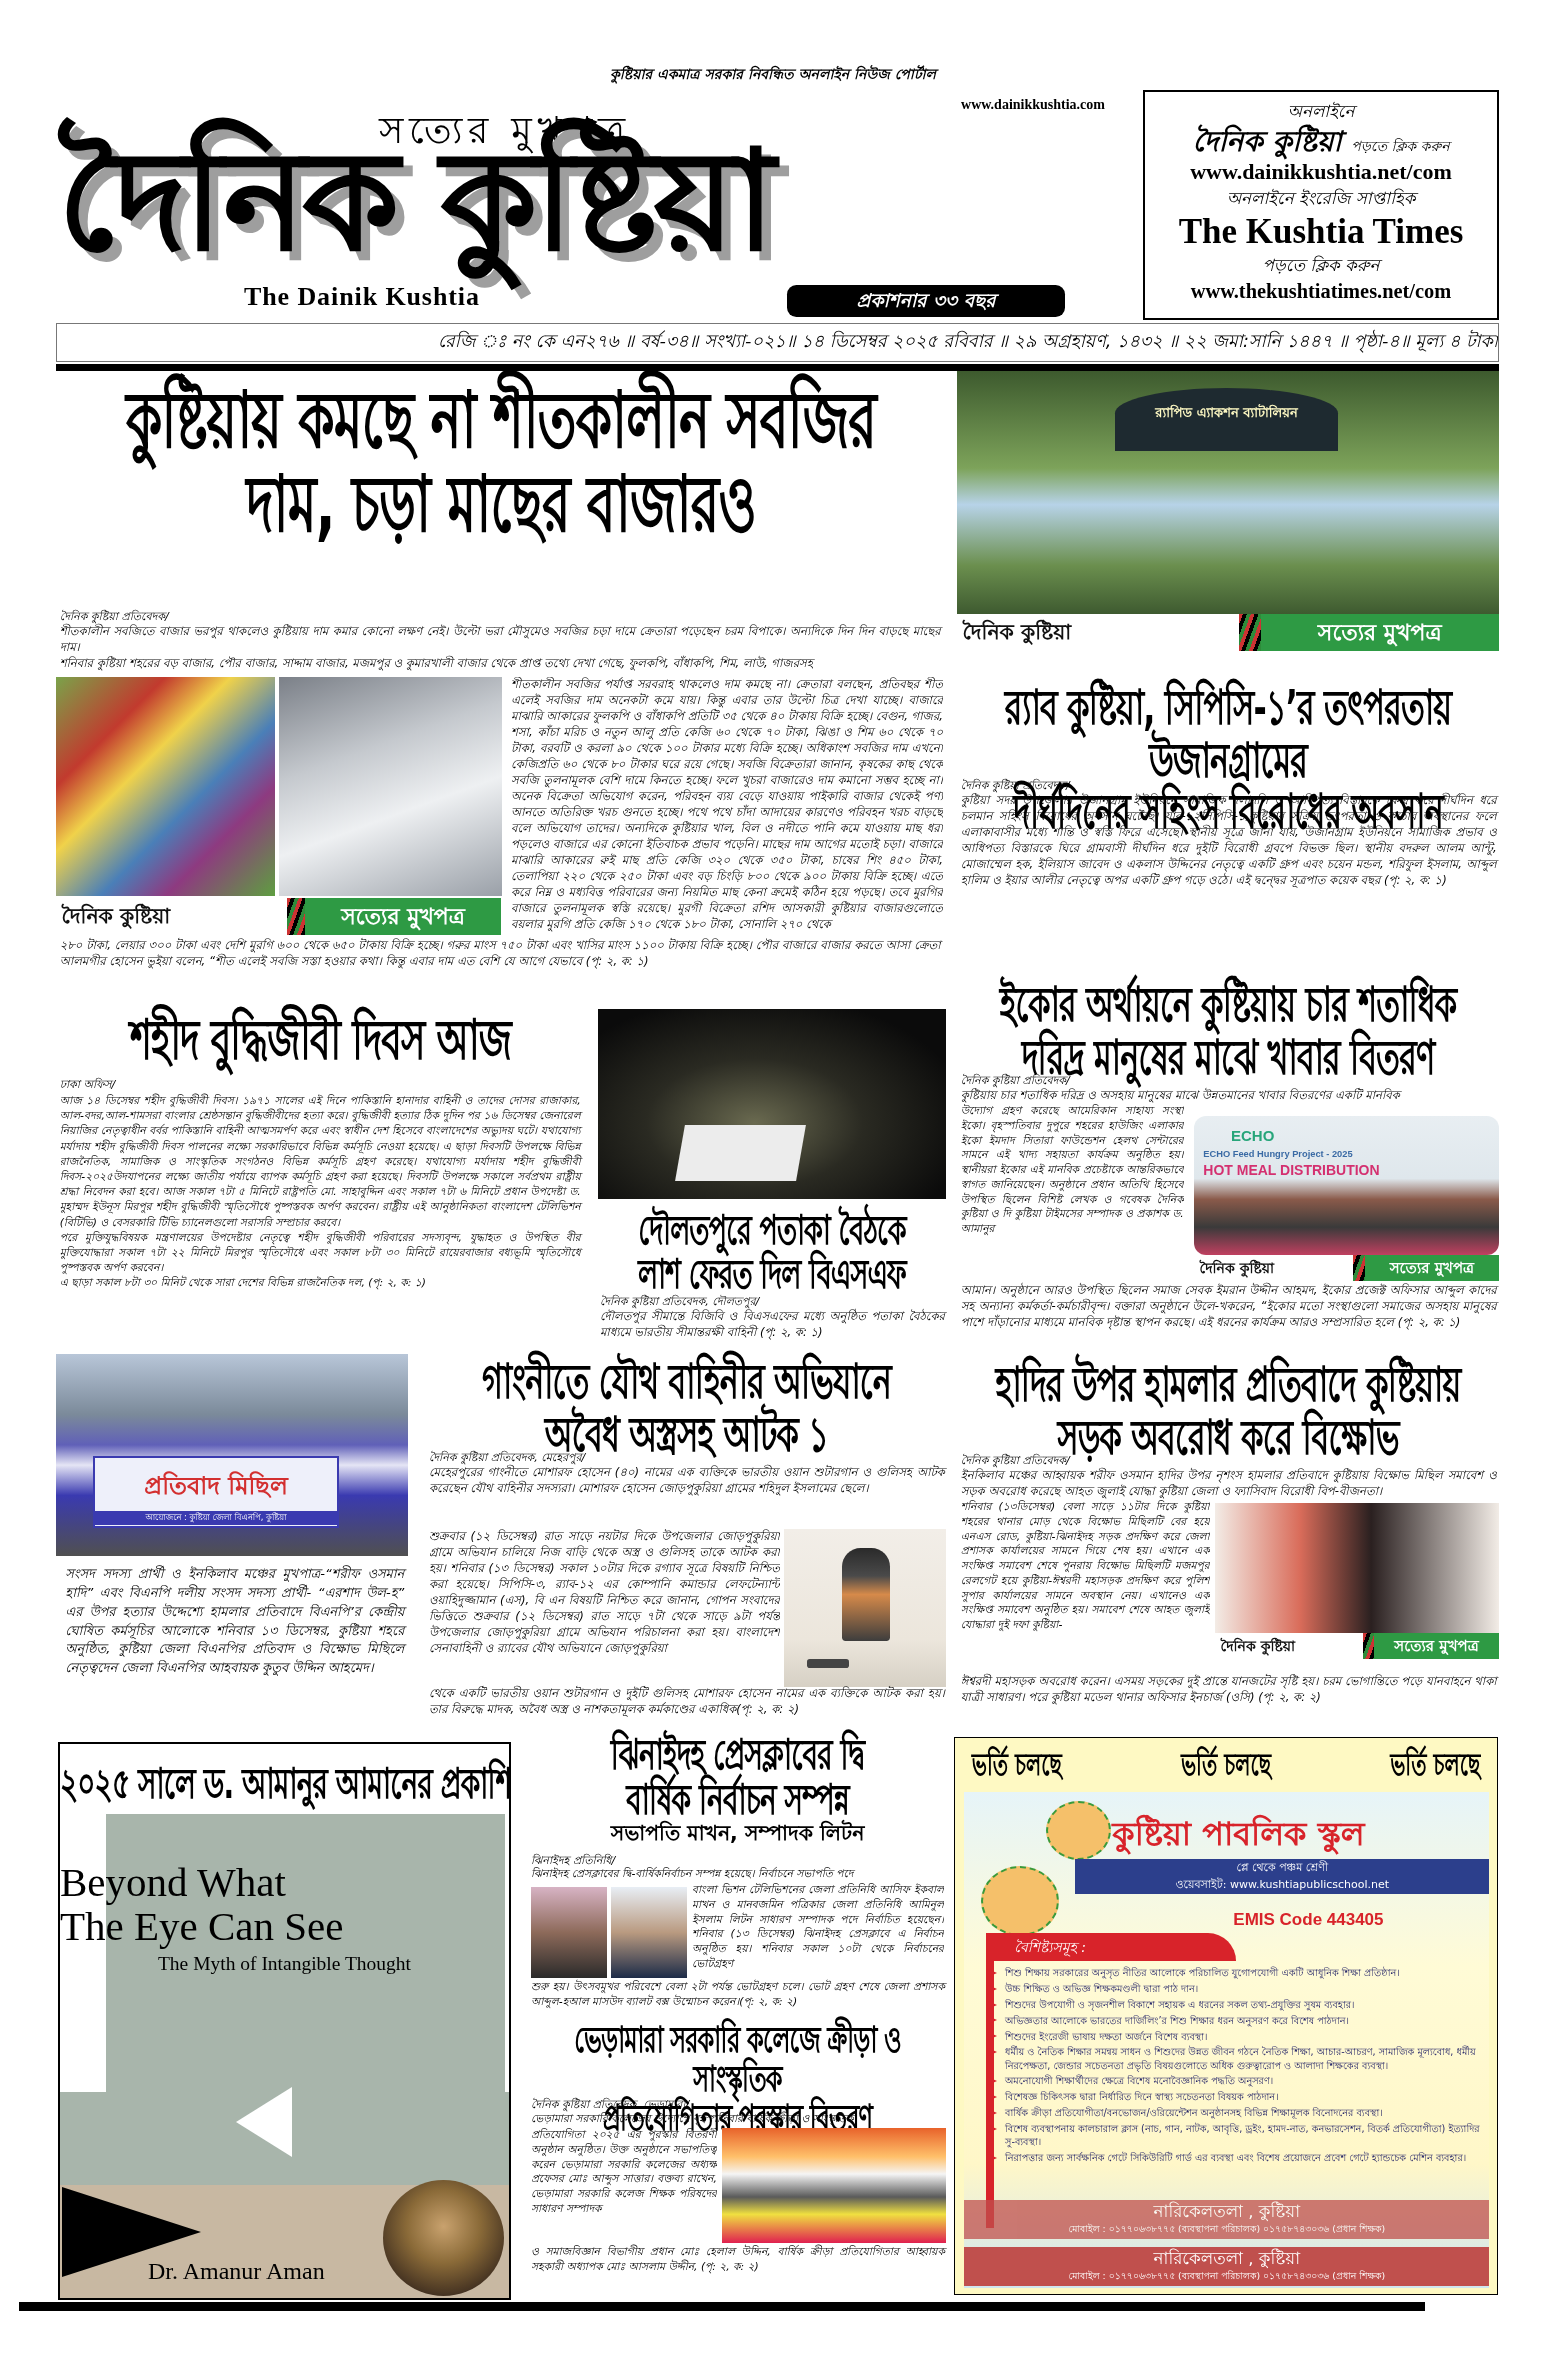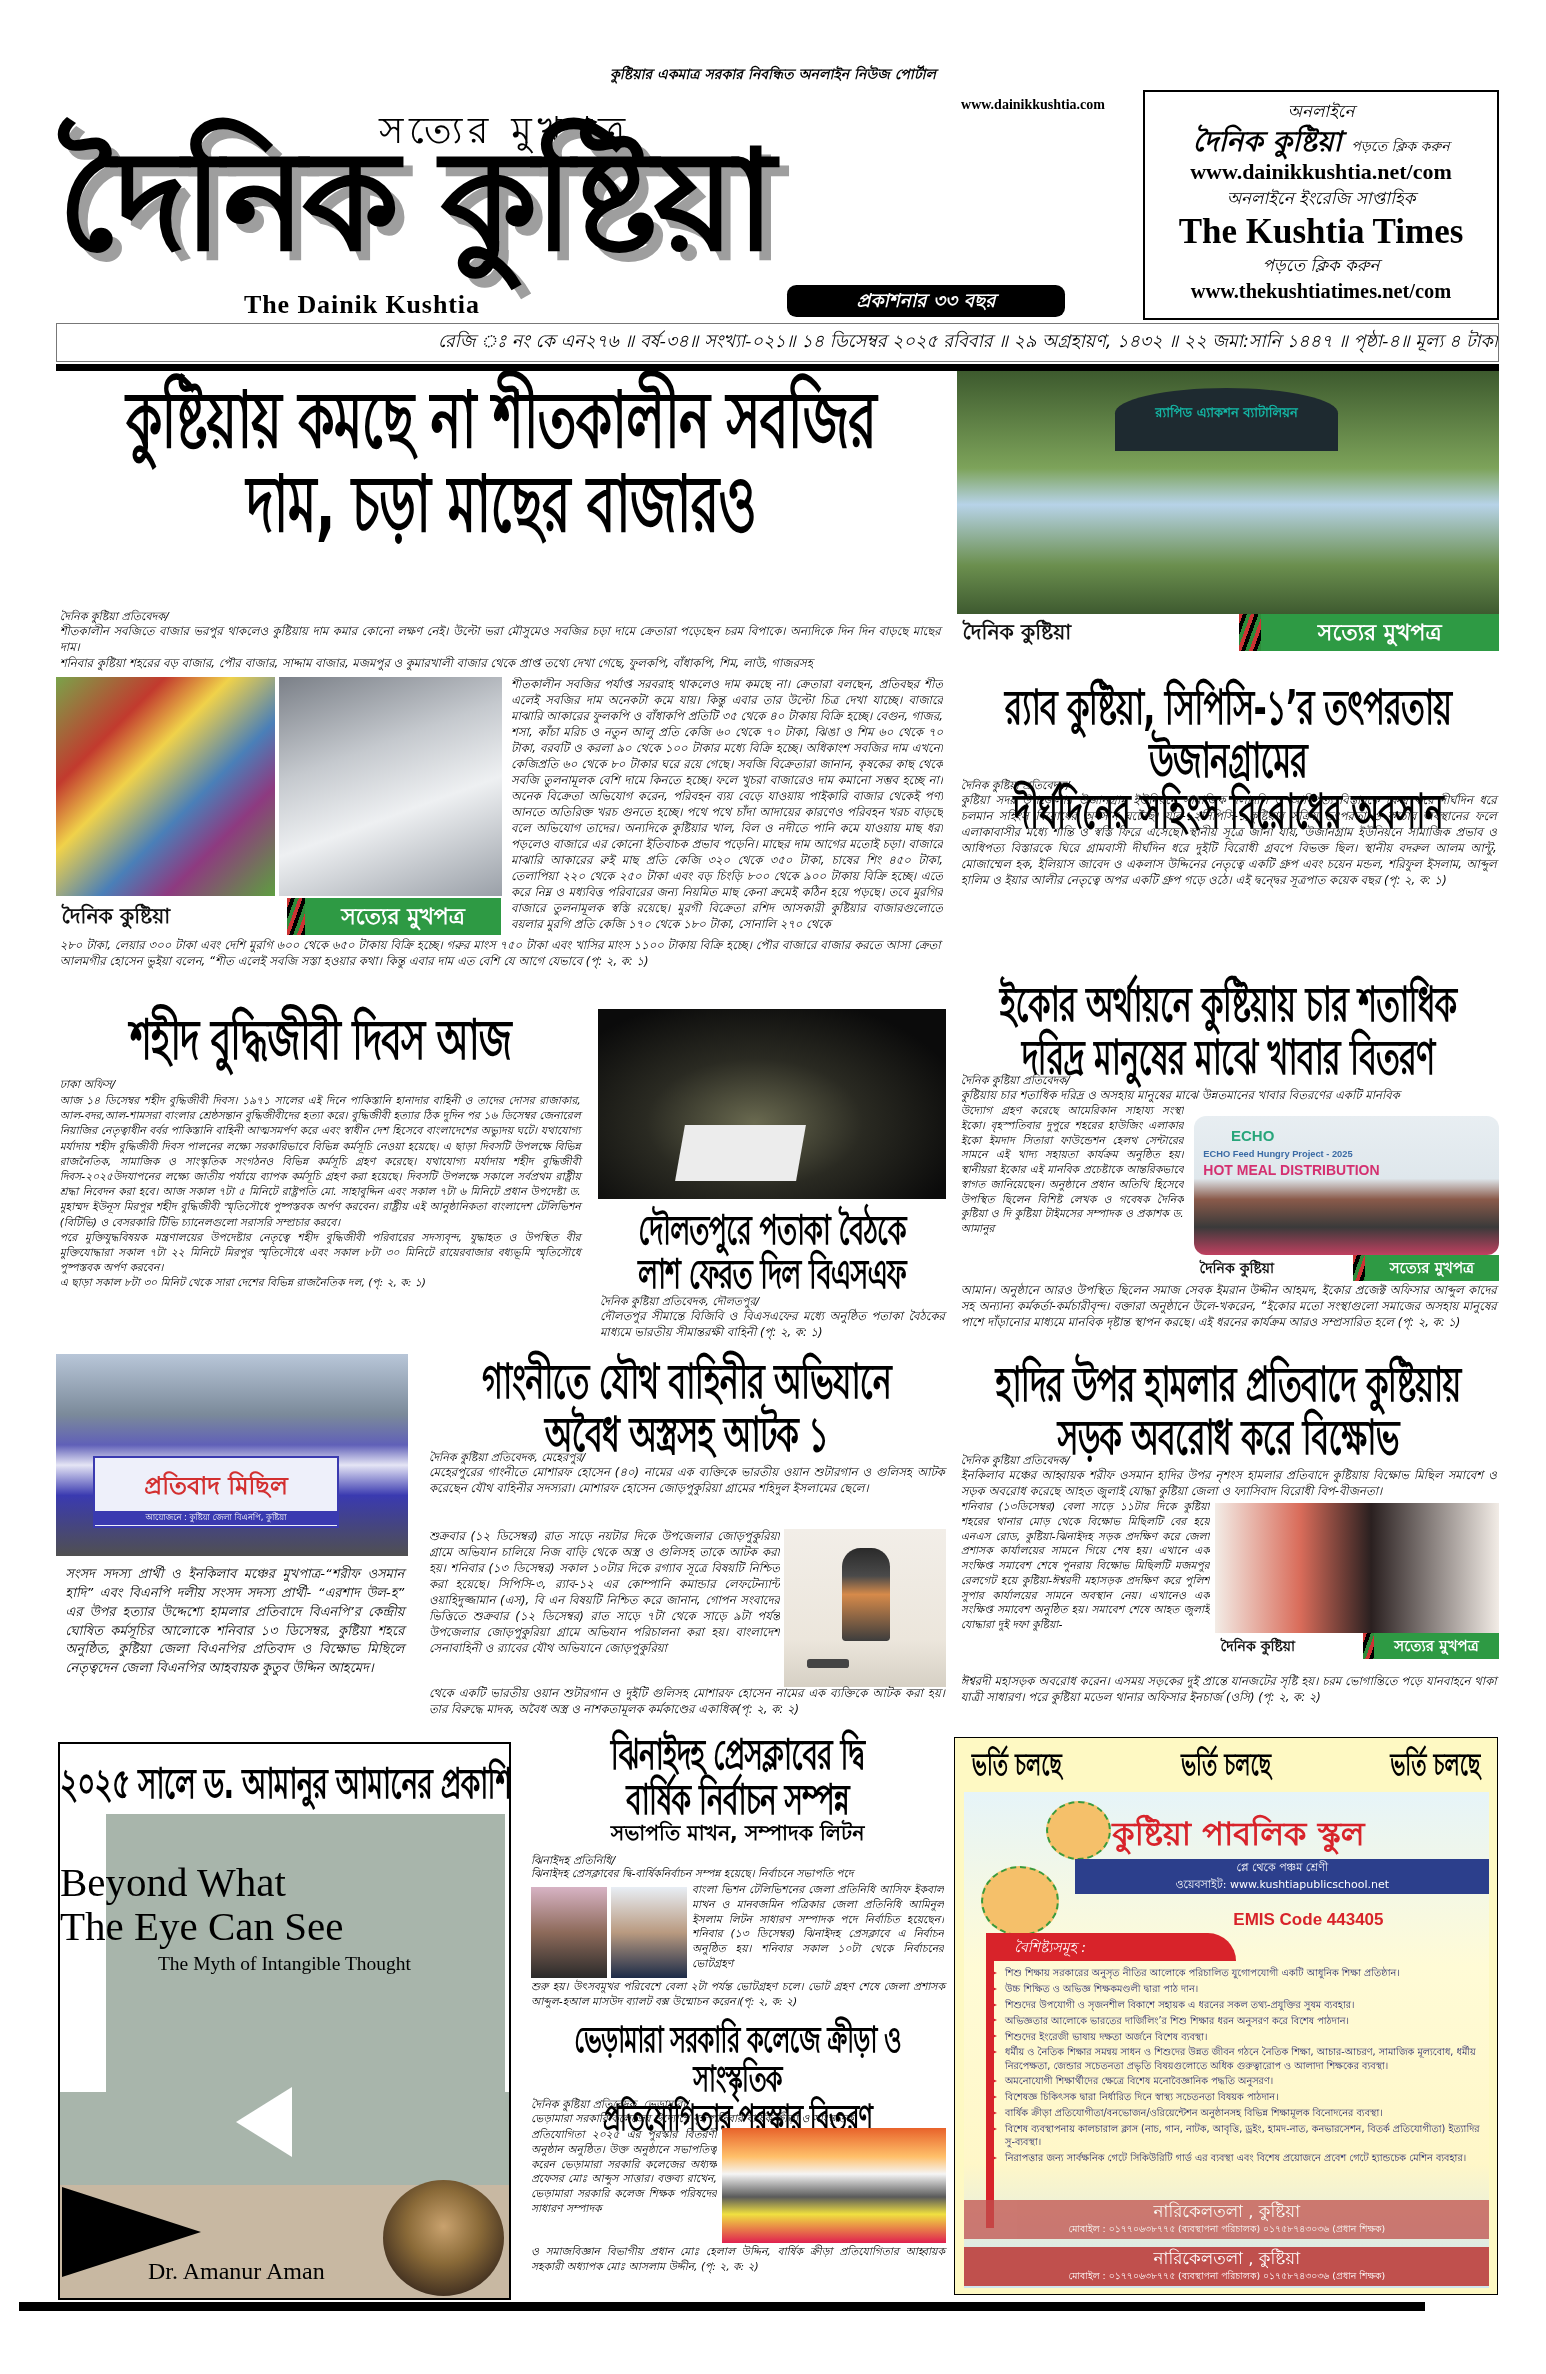--- a/index.html
+++ b/index.html
@@ -7,21 +7,21 @@
   body { position: relative; font-family: "DejaVu Sans", sans-serif; color: #000; }
   .abs { position: absolute; }
   .tagline { top: 63px; left: 0; width: 1546px; text-align: center; font-size: 14px; font-weight: bold; font-style: italic; }
   
   .masthead { top: 90px; left: 54px; width: 1062px; height: 228px; background: #fff; overflow: hidden; }
   .site-url { top: 7.4px; right: 11px; font-family: "Liberation Serif", serif; font-weight: bold; font-size: 14px; }
   .motto { top: 11px; left: 325px; font-size: 37px; letter-spacing: 5.6px; font-family: "DejaVu Serif", serif; }
   .logo-shadow, .logo-main { font-family: "DejaVu Sans", sans-serif; font-weight: bold; font-size: 139px; line-height: 1; letter-spacing: -3.7px; white-space: nowrap; }
   .logo-shadow { top: 51px; left: 13px; color: #9e9e9e; }
   .logo-main { top: 42px; left: 3.7px; color: #000; }
-  .eng-name { top: 200px; left: 190px; font-family: "Liberation Serif", serif; font-weight: bold; font-size: 26px; letter-spacing: 0.9px; }
+  .eng-name { top: 192px; left: 190px; font-family: "Liberation Serif", serif; font-weight: bold; font-size: 26px; letter-spacing: 0.9px; }
   .pub-badge { top: 195px; left: 733px; width: 278px; height: 32px; background: #000; color: #fff; border-radius: 9.3px; text-align: center; font-size: 18.6px; font-weight: bold; font-style: italic; line-height: 32px; }
   
   .online-box { top: 90px; left: 1143px; width: 356px; height: 230px; border: 2.8px solid #000; text-align: center; padding-top: 5.6px; }
   .online-box .l1 { font-size: 16.7px; font-style: italic; }
   .online-box .l2 { font-size: 28px; font-weight: bold; font-style: italic; line-height: 1.15; }
   .online-box .l2 small { font-size: 14px; font-weight: normal; }
   .online-box .url { font-family: "Liberation Serif", serif; font-weight: bold; font-size: 22px; line-height: 1.25; }
   .online-box .l3 { font-size: 16.7px; font-style: italic; }
   .online-box .times { font-family: "Liberation Serif", serif; font-weight: bold; font-size: 35px; line-height: 1.1; }
   .online-box .l4 { font-size: 16.7px; font-style: italic; }
@@ -126,21 +126,21 @@
         <div class="wm-stripe"></div>
         <div class="wm-right">সত্যের মুখপত্র</div>
     </div>
   </div>
   <div class="abs body" style="top:299px;left:455px;width:432px;height:260px;overflow:hidden;">শীতকালীন সবজির পর্যাপ্ত সরবরাহ থাকলেও দাম কমছে না। ক্রেতারা বলছেন, প্রতিবছর শীত এলেই সবজির দাম অনেকটা কমে যায়। কিন্তু এবার তার উল্টো চিত্র দেখা যাচ্ছে। বাজারে মাঝারি আকারের ফুলকপি ও বাঁধাকপি প্রতিটি ৩৫ থেকে ৪০ টাকায় বিক্রি হচ্ছে। বেগুন, গাজর, শসা, কাঁচা মরিচ ও নতুন আলু প্রতি কেজি ৬০ থেকে ৭০ টাকা, ঝিঙা ও শিম ৬০ থেকে ৭০ টাকা, বরবটি ও করলা ৯০ থেকে ১০০ টাকার মধ্যে বিক্রি হচ্ছে। অধিকাংশ সবজির দাম এখনো কেজিপ্রতি ৬০ থেকে ৮০ টাকার ঘরে রয়ে গেছে। সবজি বিক্রেতারা জানান, কৃষকের কাছ থেকে সবজি তুলনামূলক বেশি দামে কিনতে হচ্ছে। ফলে খুচরা বাজারেও দাম কমানো সম্ভব হচ্ছে না। অনেক বিক্রেতা অভিযোগ করেন, পরিবহন ব্যয় বেড়ে যাওয়ায় পাইকারি বাজার থেকেই পণ্য আনতে অতিরিক্ত খরচ গুনতে হচ্ছে। পথে পথে চাঁদা আদায়ের কারণেও পরিবহন খরচ বাড়ছে বলে অভিযোগ তাদের। অন্যদিকে কুষ্টিয়ার খাল, বিল ও নদীতে পানি কমে যাওয়ায় মাছ ধরা পড়লেও বাজারে এর কোনো ইতিবাচক প্রভাব পড়েনি। মাছের দাম আগের মতোই চড়া। বাজারে মাঝারি আকারের রুই মাছ প্রতি কেজি ৩২০ থেকে ৩৫০ টাকা, চাষের শিং ৪৫০ টাকা, তেলাপিয়া ২২০ থেকে ২৫০ টাকা এবং বড় চিংড়ি ৮০০ থেকে ৯০০ টাকায় বিক্রি হচ্ছে। এতে করে নিম্ন ও মধ্যবিত্ত পরিবারের জন্য নিয়মিত মাছ কেনা ক্রমেই কঠিন হয়ে পড়ছে। তবে মুরগির বাজারে তুলনামূলক স্বস্তি রয়েছে। মুরগী বিক্রেতা রশিদ আসকারী কুষ্টিয়ার বাজারগুলোতে বয়লার মুরগি প্রতি কেজি ১৭০ থেকে ১৮০ টাকা, সোনালি ২৭০ থেকে</div>
   <div class="abs body" style="top:560px;left:3.7px;width:881px;">২৮০ টাকা, লেয়ার ৩০০ টাকা এবং দেশি মুরগি ৬০০ থেকে ৬৫০ টাকায় বিক্রি হচ্ছে। গরুর মাংস ৭৫০ টাকা এবং খাসির মাংস ১১০০ টাকায় বিক্রি হচ্ছে। পৌর বাজারে বাজার করতে আসা ক্রেতা আলমগীর হোসেন ভুইয়া বলেন, “শীত এলেই সবজি সস্তা হওয়ার কথা। কিন্তু এবার দাম এত বেশি যে আগে যেভাবে (পৃ: ২, ক: ১)</div>
 </div>
 
 <div class="abs" style="top:371px;left:957px;width:542px;height:594px;">
   <div class="abs photo gate-photo" style="top:0;left:0;width:542px;height:243px;">
-    <div class="abs" style="top:16.7px;left:158px;width:223px;height:63px;background:#1e2a30;border-radius:50% 50% 0 0/40% 40% 0 0;color:#14b8a6;font-size:13px;font-weight:bold;text-align:center;padding-top:15px;">র‍্যাপিড এ্যাকশন ব্যাটালিয়ন</div>
+    <div class="abs" style="top:16.7px;left:158px;width:223px;height:63px;background:#1e2a30;border-radius:50% 50% 0 0/40% 40% 0 0;color:#fef9c3;font-size:13px;font-weight:bold;text-align:center;padding-top:15px;">র‍্যাপিড এ্যাকশন ব্যাটালিয়ন</div>
   </div>
   <div class="abs watermark" style="top:243px;left:0;width:542px;">
     <div class="wm-left">দৈনিক কুষ্টিয়া</div>
       <div class="wm-stripe"></div>
       <div class="wm-right">সত্যের মুখপত্র</div>
   </div>
   <div class="abs hl" style="top:311px;left:0;width:542px;font-size:32px;">
     <div>র‍্যাব কুষ্টিয়া, সিপিসি-১’র তৎপরতায় উজানগ্রামের</div>
     <div>দীর্ঘদিনের সহিংস বিরোধের অবসান</div>
   </div>

